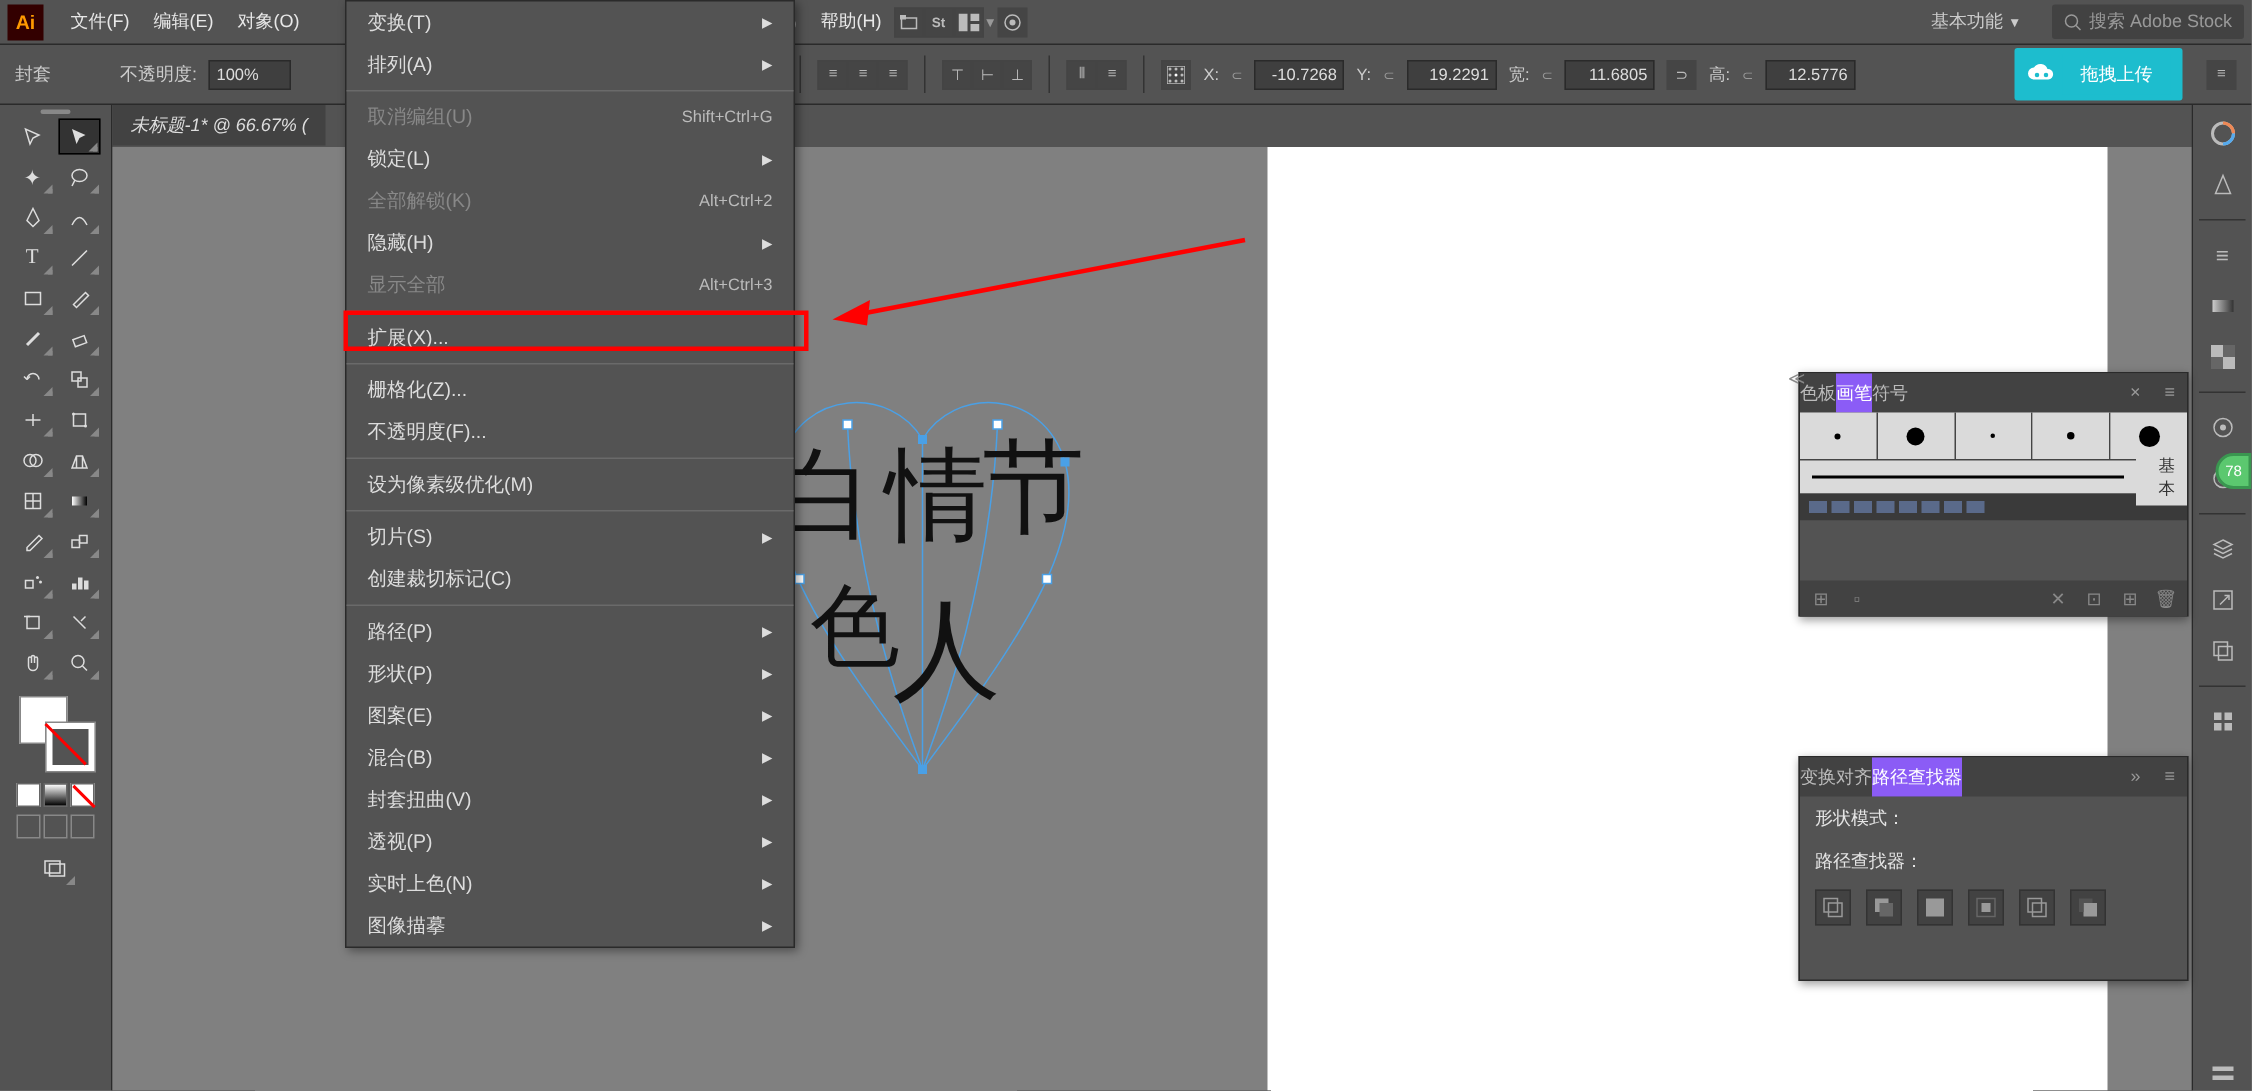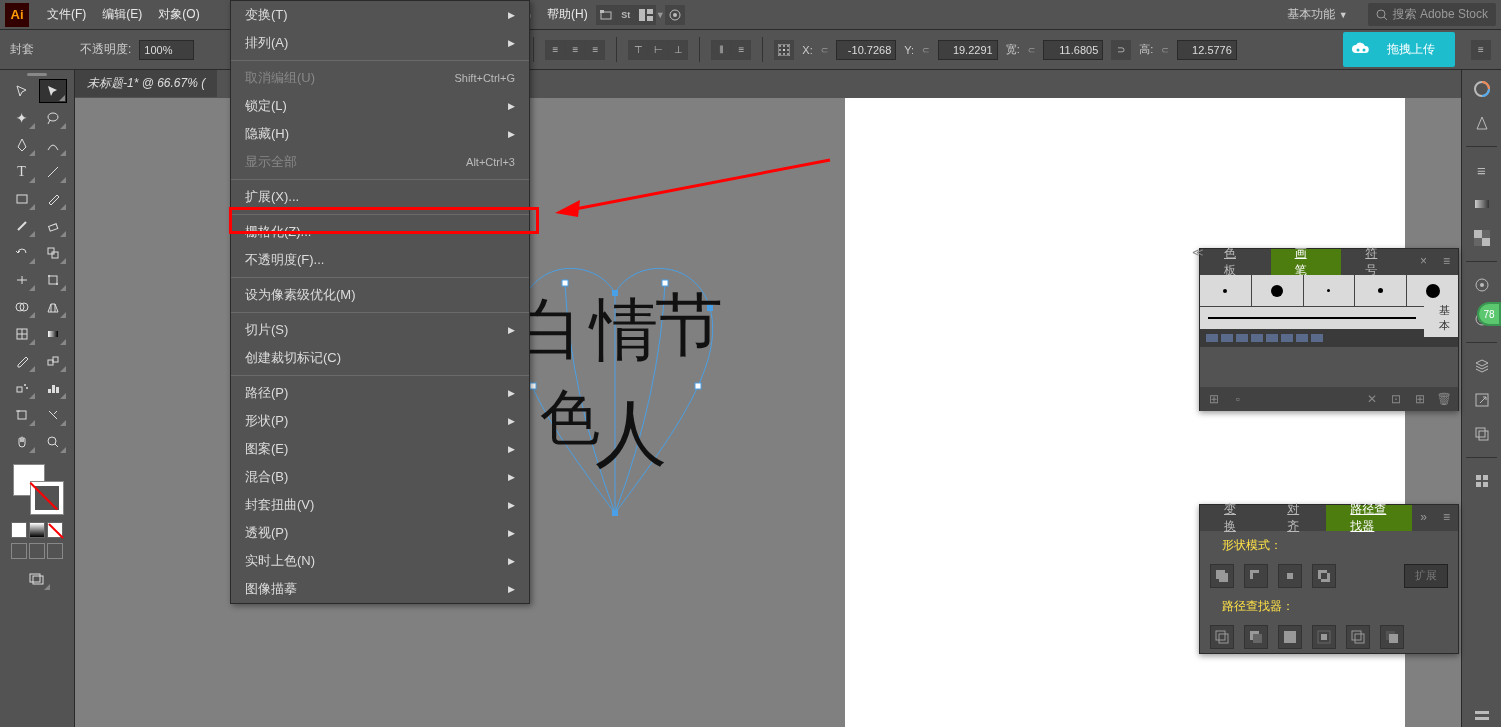--- a/index.html
+++ b/index.html
@@ -53,37 +53,37 @@
 .dd-item.disabled { color: #888; }
 .dd-sep { height: 1px; background: #6a6a6a; margin: 3px 0; }
 .dd-arrow { color: #ddd; font-size: 9px; }
 .dd-shortcut { color: #bbb; font-size: 11px; }
 .right-bar { width: 40px; background: #535353; border-left: 1px solid #2a2a2a; display: flex; flex-direction: column; align-items: center; padding-top: 8px; gap: 12px; }
 .right-icon { width: 22px; height: 22px; color: #bbb; display: flex; align-items: center; justify-content: center; cursor: pointer; font-size: 15px; }
 .right-sep { width: 80%; height: 1px; background: #333; }
 .badge-78 { position: absolute; top: 302px; right: 0; width: 24px; height: 24px; background: #5bc86f; border-radius: 50% 0 0 50%; color: white; font-size: 10px; display: flex; align-items: center; justify-content: center; border: 2px solid #3a9650; }
 .panel { position: absolute; background: #535353; border: 1px solid #2a2a2a; box-shadow: 0 2px 6px rgba(0,0,0,.4); }
 .panel-tabs { display: flex; height: 26px; align-items: stretch; background: #424242; }
-.panel-tab { padding: 5px 24px; color: #bbb; cursor: pointer; font-size: 12px; display: flex; align-items: center; text-decoration: underline; }
-.panel-tab.active { background: #4d7c0f; color: #fff; }
+.panel-tab { padding: 5px 0; color: #bbb; cursor: pointer; font-size: 12px; display: flex; align-items: center; }
+.panel-tab.active { background: #8b5cf6; color: #fff; }
 .panel-close { margin-left: auto; padding: 5px 8px; color: #999; cursor: pointer; }
 .panel-menu { padding: 5px 8px; color: #999; cursor: pointer; }
 .brush-panel { top: 248px; right: 42px; width: 260px; height: 163px; }
 .brush-row { display: flex; height: 32px; border-bottom: 1px solid #444; }
 .brush-cell { flex: 1; display: flex; align-items: center; justify-content: center; border-right: 1px solid #444; background: #dadada; }
 .brush-cell:last-child { border-right: none; }
 .brush-dot { border-radius: 50%; background: #000; }
 .brush-line { width: 100%; height: 2px; background: #000; margin: 0 8px; }
 .brush-basic { padding: 4px 8px; font-size: 11px; color: #ccc; text-align: right; background: #dadada; color: #333; }
 .brush-footer { display: flex; justify-content: flex-end; gap: 8px; padding: 4px 6px; background: #424242; }
 .brush-footer-icon { width: 16px; height: 16px; color: #888; cursor: pointer; font-size: 12px; display: flex; align-items: center; justify-content: center; }
 .brush-pattern { height: 18px; background: #3a3a3a; display: flex; align-items: center; padding: 0 6px; gap: 3px; }
 .pattern-seg { width: 12px; height: 8px; background: #5a6a8a; }
 .pathfinder-panel { top: 504px; right: 42px; width: 260px; height: 150px; }
-.pf-section-label { padding: 6px 22px; color: #fde047; font-size: 12px; }
+.pf-section-label { padding: 6px 10px; color: #e5e5e5; font-size: 12px; }
 .pf-row { display: flex; gap: 10px; padding: 4px 10px; }
 .pf-btn { width: 24px; height: 24px; background: #424242; border: 1px solid #333; display: flex; align-items: center; justify-content: center; cursor: pointer; }
 .pf-expand { margin-left: auto; padding: 3px 10px; background: #3a3a3a; border: 1px solid #222; color: #777; font-size: 11px; }
 svg { display: block; }
 </style>
 </head>
 <body>
 
 <div class="menubar">
   <div class="ai-logo">Ai</div>
@@ -524,20 +524,24 @@
     </div>
     <div class="dd-sep"></div>
     <div class="dd-item disabled">
       <span>取消编组(U)</span>
       <span class="dd-shortcut">Shift+Ctrl+G</span>
     </div>
     <div class="dd-item">
       <span>锁定(L)</span>
       <span class="dd-arrow">▶</span>
     </div>
+    <div class="dd-item disabled">
+      <span>全部解锁(K)</span>
+      <span class="dd-shortcut">Alt+Ctrl+2</span>
+    </div>
     <div class="dd-item">
       <span>隐藏(H)</span>
       <span class="dd-arrow">▶</span>
     </div>
     <div class="dd-item disabled">
       <span>显示全部</span>
       <span class="dd-shortcut">Alt+Ctrl+3</span>
     </div>
     <div class="dd-sep"></div>
     <div class="dd-item">
@@ -658,44 +662,20 @@
 
 <div class="panel pathfinder-panel">
   <div class="panel-tabs">
     <div class="panel-tab">变换</div>
     <div class="panel-tab">对齐</div>
     <div class="panel-tab active">路径查找器</div>
     <div class="panel-close">»</div>
     <div class="panel-menu">≡</div>
   </div>
   <div class="pf-section-label">形状模式：</div>
-  <div class="pf-row">
-    <div class="pf-btn">
-        <svg width="16" height="16">
-          <rect x="2" y="2" width="9" height="9" fill="#999"></rect>
-          <rect x="5" y="5" width="9" height="9" fill="#999"></rect>
-        </svg>
-      </div>
-    <div class="pf-btn">
-        <svg width="16" height="16">
-          <path d="M2 2h9v3h-6v6h-3z" fill="#999"></path>
-        </svg>
-      </div>
-    <div class="pf-btn">
-        <svg width="16" height="16">
-          <rect x="5" y="5" width="6" height="6" fill="#999"></rect>
-        </svg>
-      </div>
-    <div class="pf-btn">
-        <svg width="16" height="16">
-          <path d="M2 2h9v3h-6v6h-3z M11 5h3v9h-9v-3h6z" fill="#999"></path>
-        </svg>
-      </div>
-    <div class="pf-expand">扩展</div>
-  </div>
   <div class="pf-section-label">路径查找器：</div>
   <div class="pf-row">
     <div class="pf-btn">
         <svg width="16" height="16">
           <rect x="2" y="2" width="9" height="9" fill="none" stroke="#999"></rect>
           <rect x="5" y="5" width="9" height="9" fill="none" stroke="#999"></rect>
         </svg>
       </div>
     <div class="pf-btn">
         <svg width="16" height="16">

